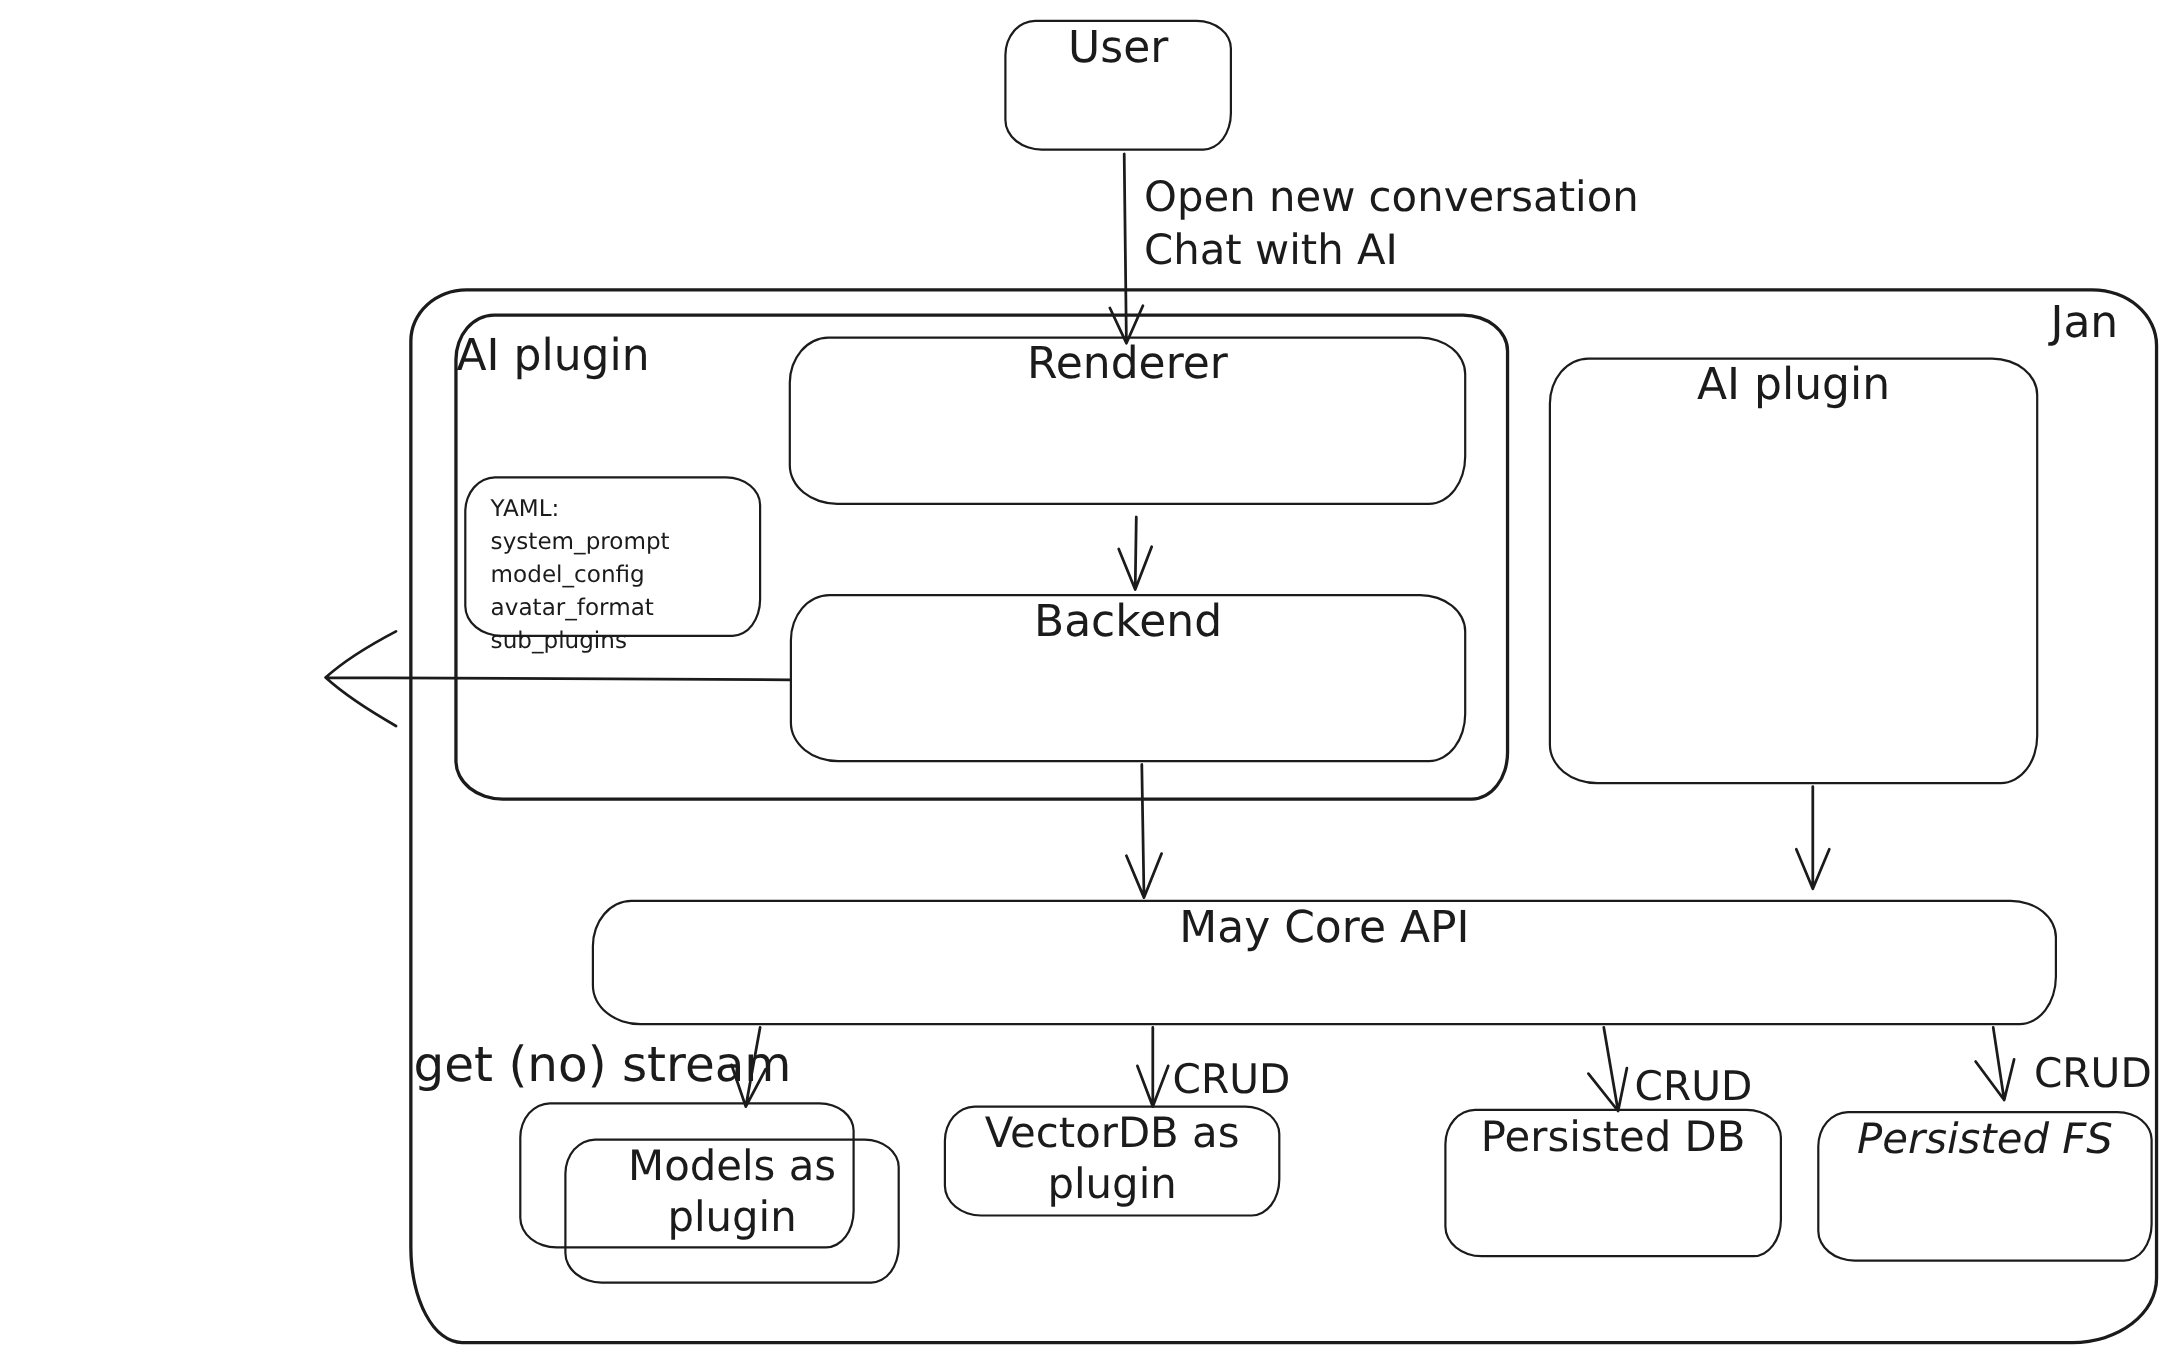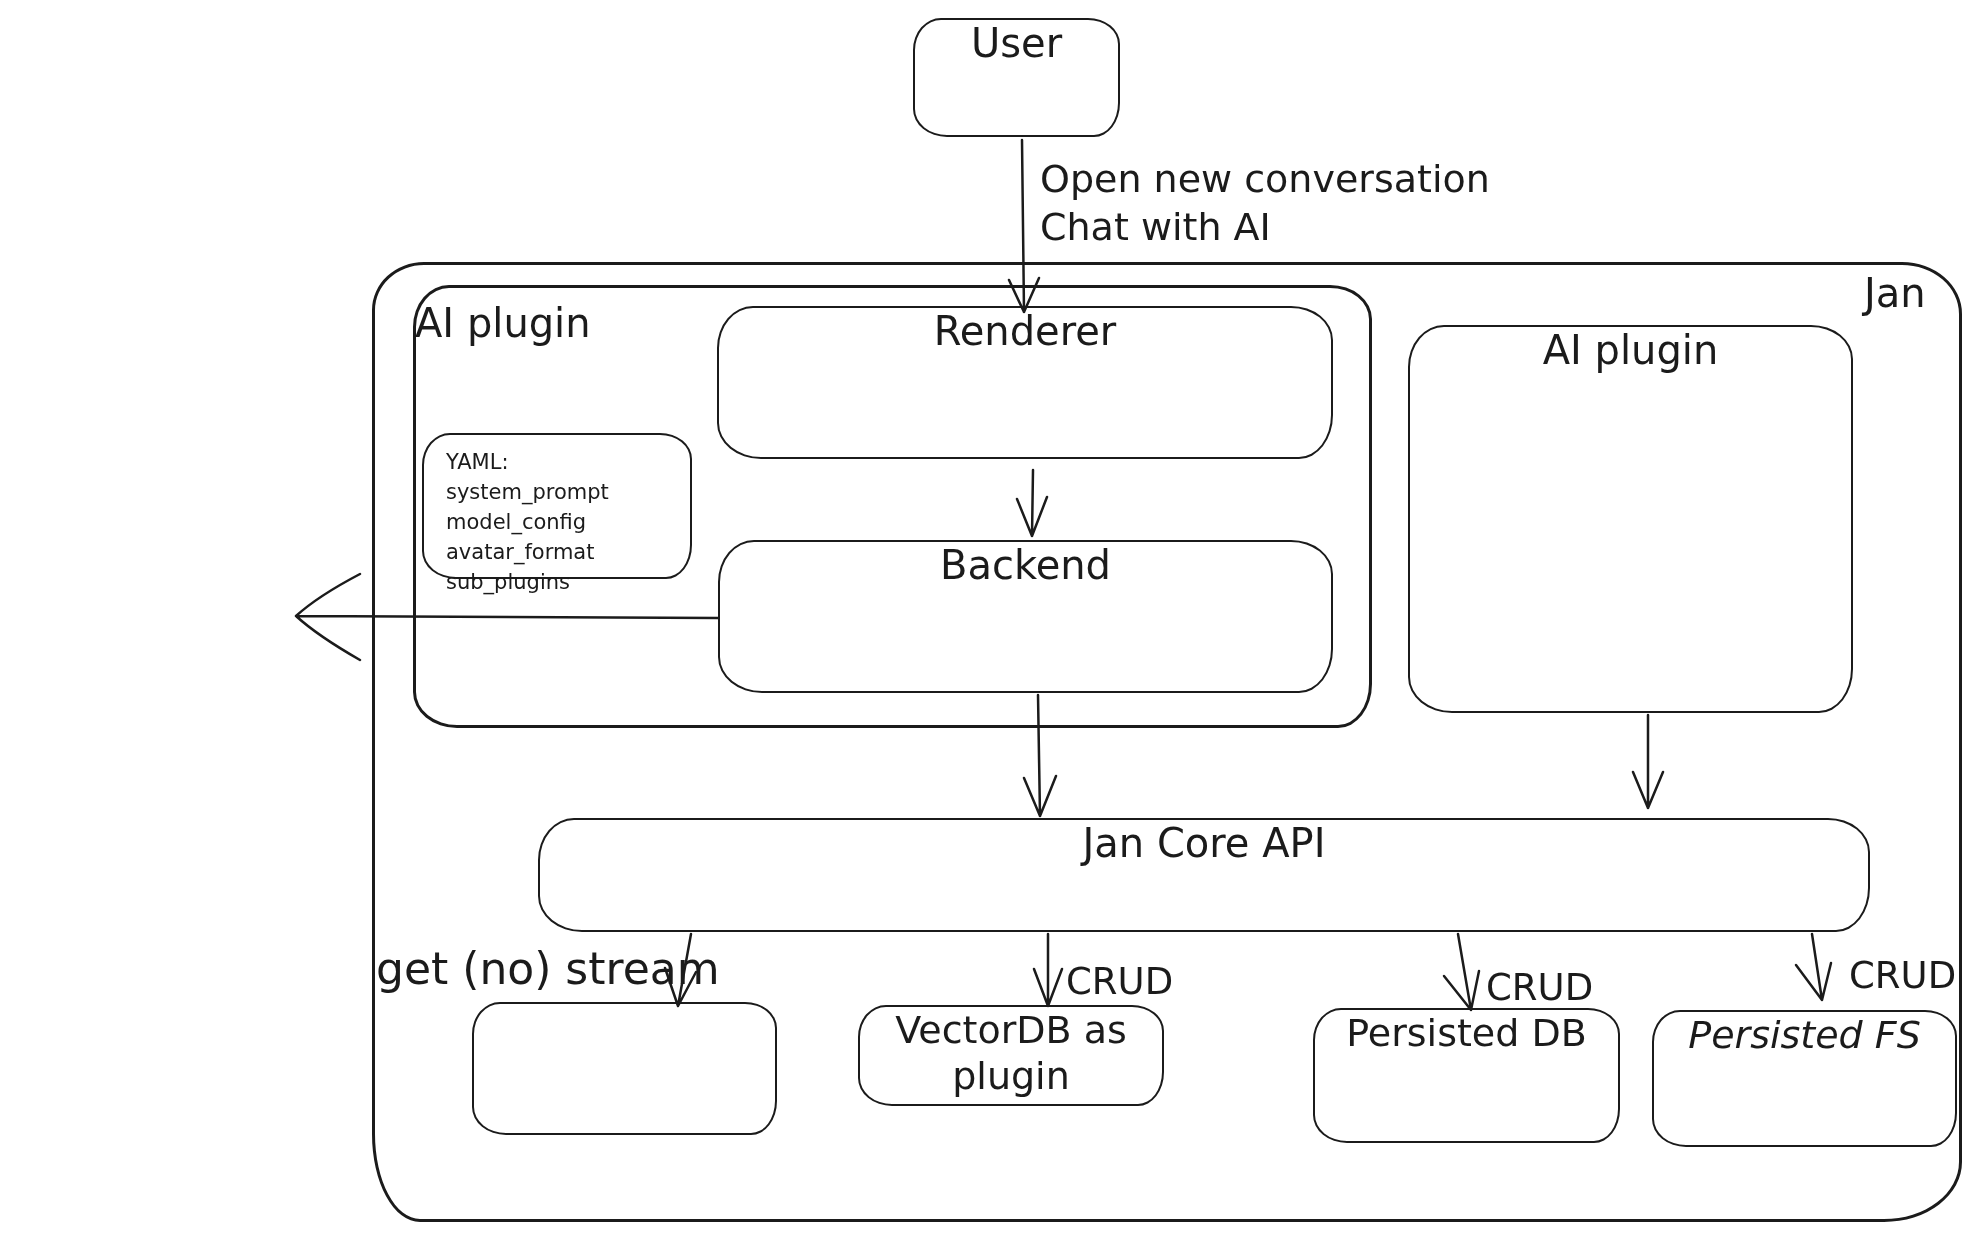--- a/index.html
+++ b/index.html
@@ -75,24 +75,27 @@
   <div class="box r-md" style="left:718px; top:540px; width:615px; height:153px;">
     <span class="lbl lbl-lg">Backend</span>
   </div>
 
 
   <div class="box r-md" style="left:1408px; top:325px; width:445px; height:388px;">
     <span class="lbl lbl-lg">AI plugin</span>
   </div>
 
   <div class="box r-md" style="left:538px; top:818px; width:1332px; height:114px;">
-    <span class="lbl lbl-lg">Jan Core API</span>
+    <span class="lbl lbl-lg">May Core API</span>
   </div>
 
   <div class="box r-sm" style="left:472px; top:1002px; width:305px; height:133px;"></div>
+  <div class="box r-sm two-line" style="left:513px; top:1035px; width:305px; height:132px;">
+    <span class="lbl">Models as plugin</span>
+  </div>
 
   <div class="box r-sm two-line" style="left:858px; top:1005px; width:306px; height:101px;">
     <span class="lbl">VectorDB as plugin</span>
   </div>
 
   <div class="box r-sm" style="left:1313px; top:1008px; width:307px; height:135px;">
     <span class="lbl">Persisted DB</span>
   </div>
 
   <div class="box r-sm" style="left:1652px; top:1010px; width:305px; height:137px;font-style:italic;">

